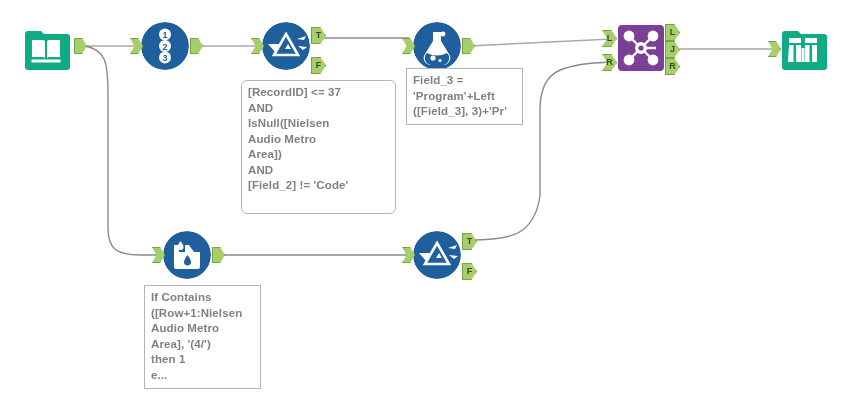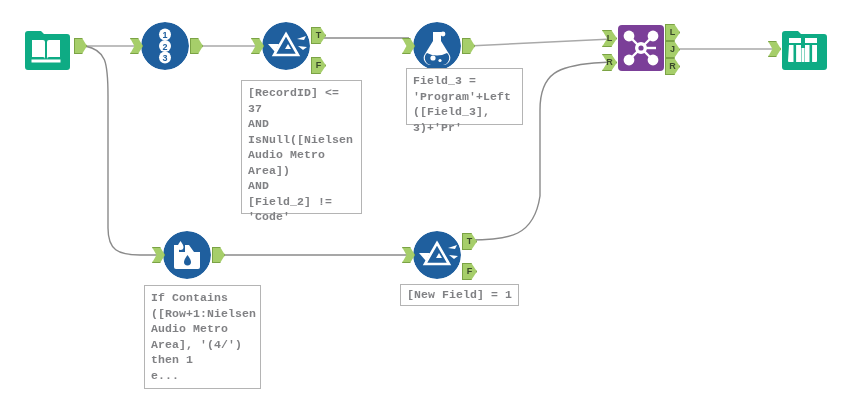--- a/index.html
+++ b/index.html
@@ -67,21 +67,21 @@
     height: 17px;
     line-height: 15px;
   }
 
   
   .annotation {
     position: absolute;
     background: #ffffff;
     border: 1px solid #b4b4b4;
     color: #808184;
-    font-family: Liberation Mono, monospace;
+    font-family: Liberation Sans, sans-serif;
     font-size: 11.5px;
     font-weight: bold;
     line-height: 15.5px;
     padding: 4px 5px 4px 6px;
     box-sizing: border-box;
     white-space: pre-line;
     letter-spacing: 0.1px;
   }
 </style>
 </head>
@@ -223,34 +223,33 @@
       <path d="M24 12 L36 33 L12 33 Z" fill="none" stroke="#ffffff" stroke-width="2.6"></path>
       <path d="M23 27 L29 27 L26 22 Z" fill="#ffffff"></path>
       <path d="M35 17 L44 14 L42 18 Z" fill="#ffffff"></path>
       <path d="M36 24 L45 25 L41 28 Z" fill="#ffffff"></path>
     </svg>
     <div class="anchor in" style="left:-11px; top:16px;"></div>
     <div class="anchor out lbl" style="left:49px; top:2px;">T</div>
     <div class="anchor out lbl" style="left:49px; top:32px;">F</div>
   </div>
 
-  <div class="annotation" style="left:241px; top:80px; width:121px; height:134px;">[RecordID] &lt;= 37
+  <div class="annotation" style="left:241px; top:80px; width:155px; height:134px;border-radius:6px;">[RecordID] &lt;= 37
 AND
 IsNull([Nielsen
 Audio Metro
 Area])
 AND
 [Field_2] != 'Code'</div>
 
   <div class="annotation" style="left:406px; top:68px; width:117px; height:57px;">Field_3 =
 'Program'+Left
 ([Field_3], 3)+'Pr'</div>
 
   <div class="annotation" style="left:144px; top:285px; width:117px; height:104px;">If Contains
 ([Row+1:Nielsen
 Audio Metro
 Area], '(4/')
 then 1
 e...</div>
 
-  <div class="annotation" style="left:400px; top:284px; width:119px; height:22px; line-height:13px; padding-top:3px;">[New Field] = 1</div>
 
 </div>
 
 </body></html>

